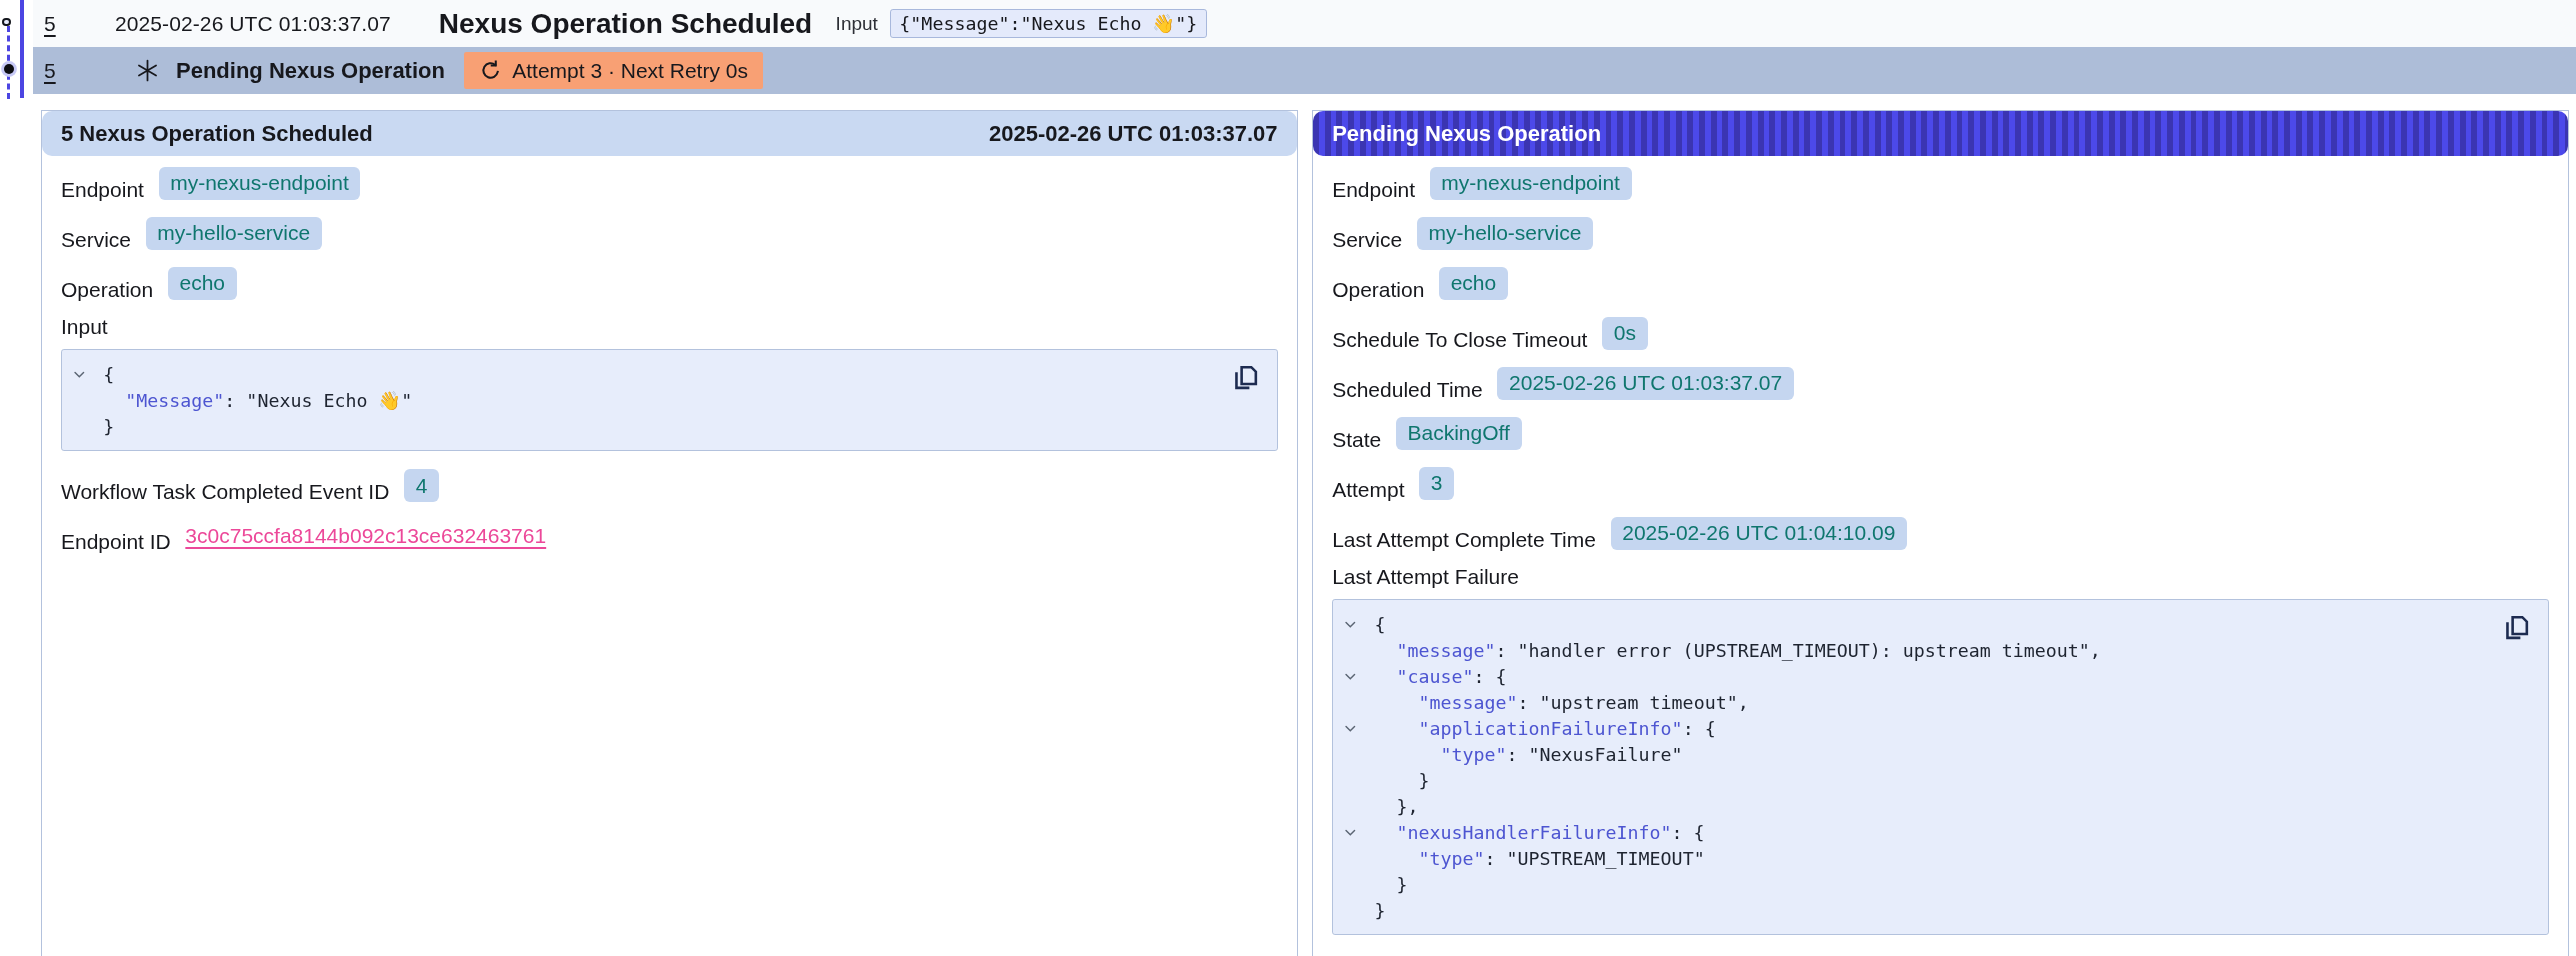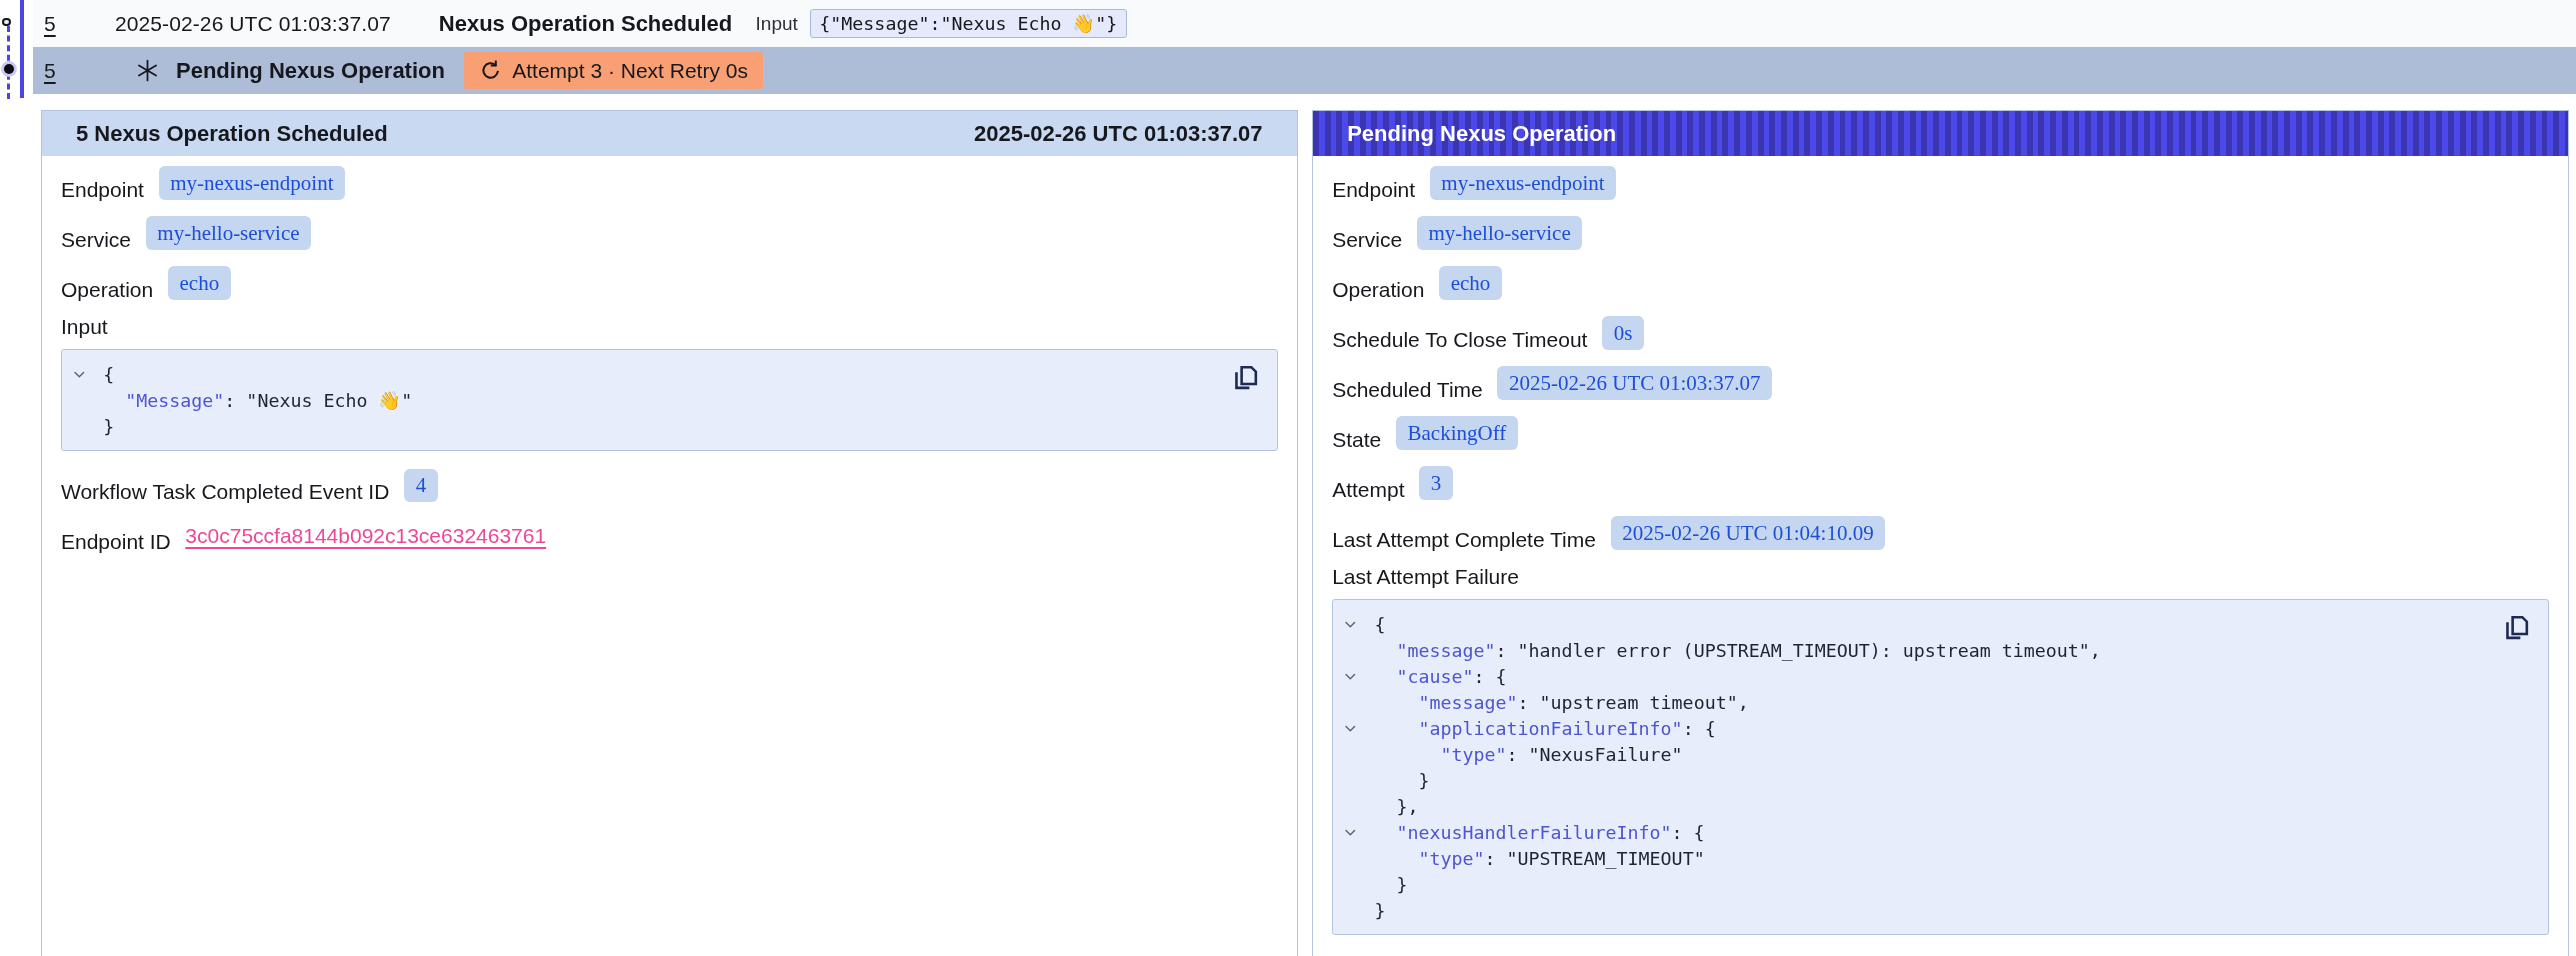--- a/index.html
+++ b/index.html
@@ -20,41 +20,41 @@
   .dot-filled { position:absolute; left:3.7px; top:64px; width:10.3px; height:10.3px; border-radius:50%; background:#0c0d12; box-shadow:0 0 0 2.9px #c7c9f6; }
   .active-bar { position:absolute; left:20px; top:0; width:4.4px; height:98px; background:#4c45e2; }
 
   
   .rows { margin-left:33px; }
   .event-row { height:47px; display:flex; align-items:center; font-size:21px; padding-left:11px; }
   .row-scheduled { background:#f8fafc; }
   .row-pending { background:#adbdd8; }
   .event-id { min-width:37px; color:#17181d; text-decoration:underline; text-underline-offset:3.7px; cursor:pointer; }
   .event-ts { margin-left:34px; letter-spacing:0.1px; }
-  .event-title { margin-left:48px; font-weight:700; font-size:22px; }
+  .event-title { margin-left:48px; font-weight:700; font-size:28px; }
   .event-detail-label { margin-left:23.4px; font-size:19px; color:#2d2f36; }
   .event-detail-chip { margin-left:11.7px; font-family:"DejaVu Sans Mono",monospace; font-size:18.3px; background:#e4eafb; border:1.5px solid #a8b8dc; border-radius:2.9px; padding:2.9px 8.8px; color:#17181d; }
   .asterisk { margin-left:54px; display:inline-flex; color:#17181d; }
   .event-title-lg { margin-left:16px; font-weight:700; font-size:22px; }
   .retry-badge { margin-left:19px; display:inline-flex; align-items:center; gap:10.3px; background:#f8a074; border-radius:2.2px; padding:6.6px 14.6px; font-size:21px; color:#17181d; }
 
   
   .panels { display:flex; gap:14.6px; margin:16px 7.3px 0 41px; align-items:stretch; height:849px; }
   .panel { flex:1; border:1.5px solid #b3c2dd; background:#fff; overflow:hidden; }
-  .panel-head { height:45px; display:flex; align-items:center; justify-content:space-between; padding:0 34px; font-size:22px; font-weight:600; }
+  .panel-head { height:45px; display:flex; align-items:center; justify-content:space-between; padding:0 19px; font-size:22px; font-weight:600;border-radius:10px; }
   .head-left { background:#c9d9f2; }
   .head-striped {
     background:repeating-linear-gradient(90deg,#3b35b2 0,#3b35b2 5.9px,#4c49ea 5.9px,#4c49ea 11.7px);
     color:#fff; justify-content:flex-start;
   }
   .panel-body { padding:8.8px 19px 19px; }
 
   .field-row { display:flex; align-items:center; gap:14.6px; min-height:32px; margin-bottom:13px; font-size:21px; }
   .field-label { color:#17181d; white-space:nowrap;margin-top:13px; }
-  .field-badge { background:#c5d6f0; border-radius:5.9px; padding:4.4px 11.7px; color:#1d4ed8; white-space:nowrap;font-family:Liberation Serif, serif; }
+  .field-badge { background:#c5d6f0; border-radius:5.9px; padding:4.4px 11.7px; color:#0f766e; white-space:nowrap; }
   .field-link { color:#ec4899; text-decoration:underline; text-underline-offset:4.4px; cursor:pointer; white-space:nowrap; }
 
   .code-label { font-size:21px; margin:2.9px 0 10.3px; }
   .code-block { position:relative; background:#e7edfb; border:1.5px solid #b3c2dd; border-radius:2.9px; padding:11.7px 73px 10.3px 10.3px; margin-bottom:16px; }
   .copy-btn { position:absolute; top:11.7px; right:16px; background:none; border:none; cursor:pointer; color:#1d2b50; line-height:0; }
   .code-line { display:flex; align-items:center; font-family:"DejaVu Sans Mono",monospace; font-size:18.3px; line-height:26px; height:26px; color:#1e2430; }
   .chev-gutter { width:31px; flex:none; display:flex; align-items:center; color:#5b6573; cursor:pointer; }
   .code-text { white-space:pre; }
   .seg-k { color:#4d55d1; }
   .seg-p { color:#1e2430; }

